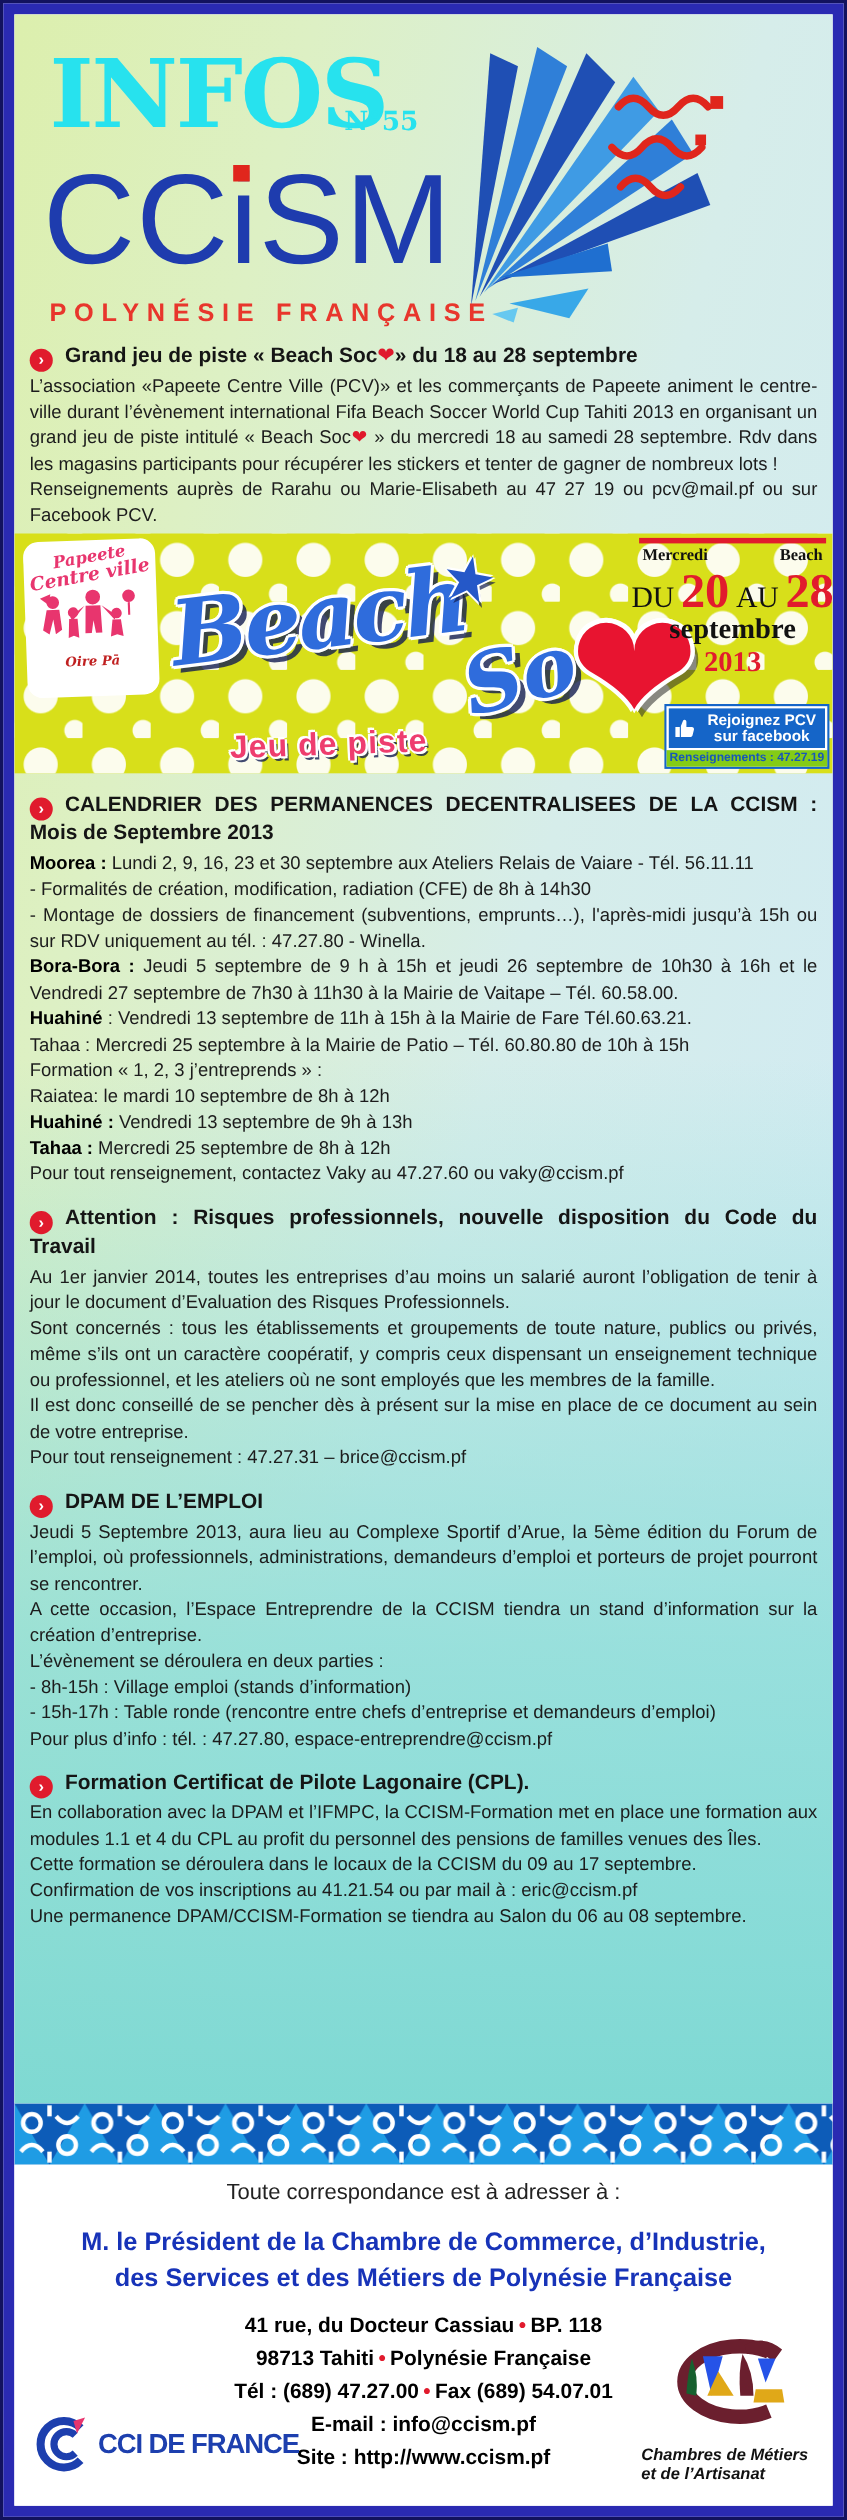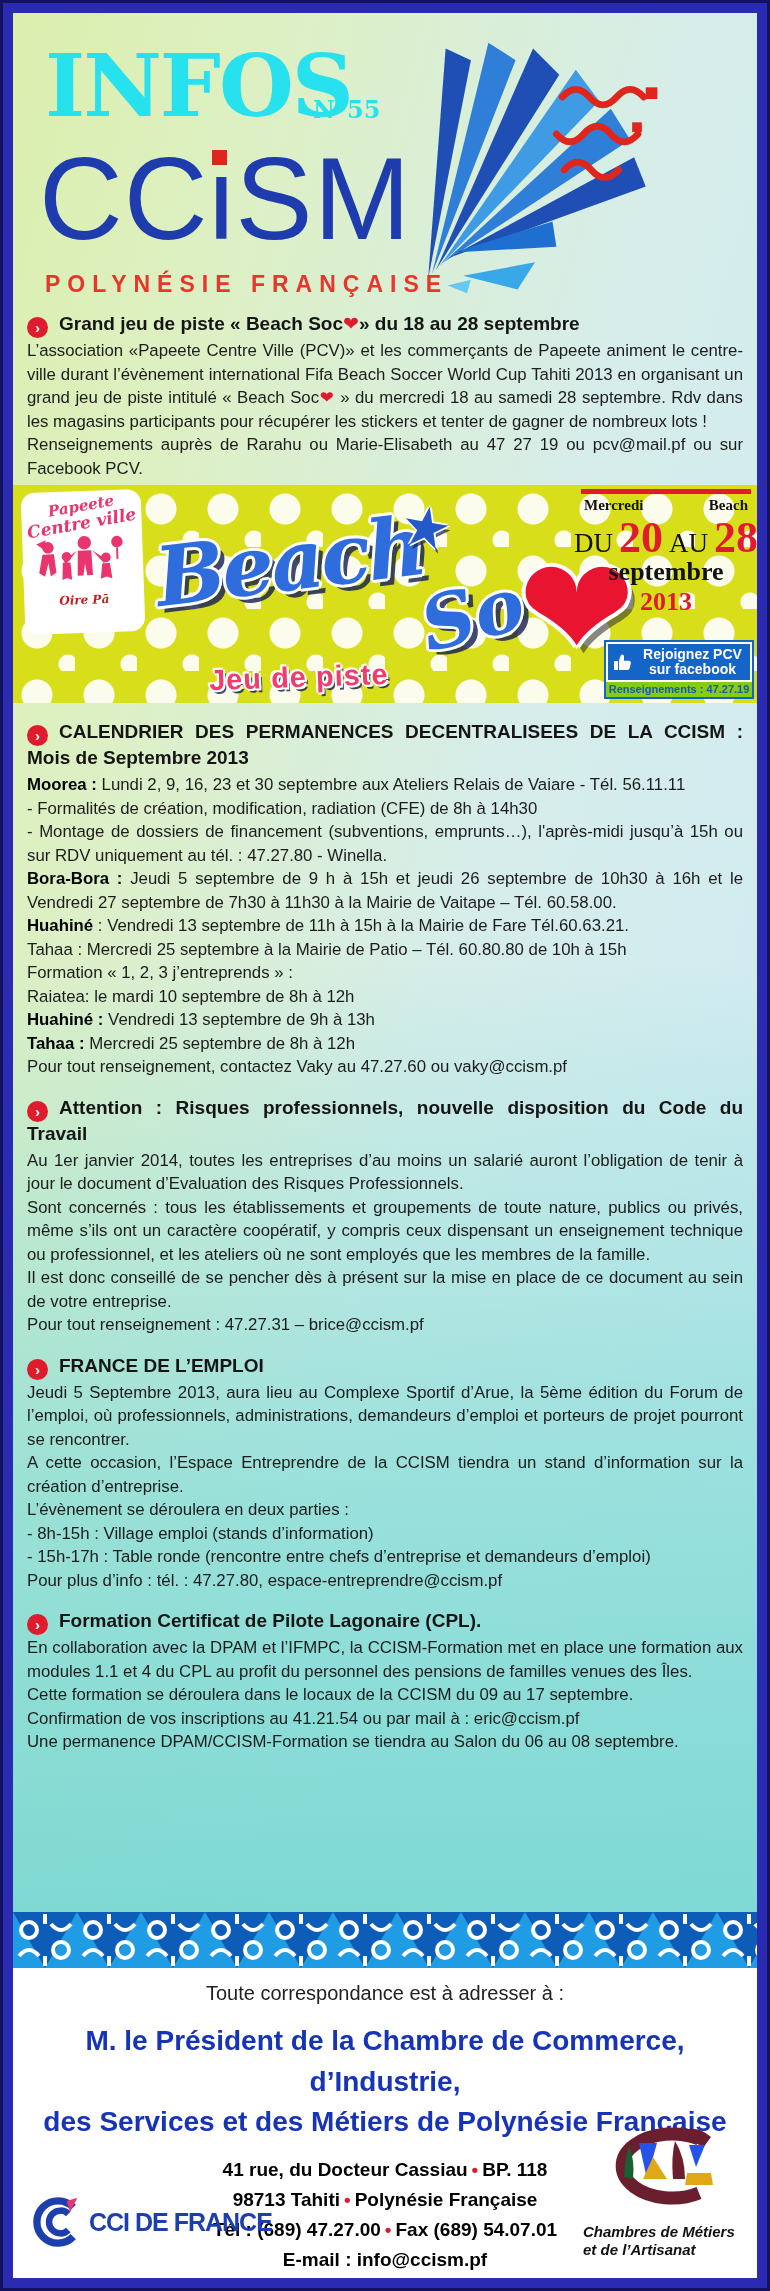--- a/index.html
+++ b/index.html
@@ -70,21 +70,21 @@
   .syear{color:#e11b2d;}
   .fb{position:absolute;right:5px;bottom:6px;width:146px;box-shadow:0 0 0 2px #1565c8;background:#fff;}
   .fb-top{background:#1565c8;border:2px solid #fff;display:flex;align-items:center;gap:5px;padding:3px 4px;}
   .fb-txt{color:#fff;font-weight:bold;font-size:14px;line-height:1.08;text-align:center;flex:1;}
   .fb-bottom{background:#84cc16;color:#1857b8;font-weight:bold;font-size:11px;text-align:center;padding:1px 0 2px;}
   
   .band{display:block;height:56px;width:100%;}
   
   .footer{height:310px;background:#ffffff;text-align:center;position:relative;padding-top:14px;box-sizing:border-box;}
   .corr{font-size:20px;color:#222;}
-  .pres{margin-top:16px;font-size:28px;font-weight:bold;color:#1733b8;line-height:1.45;}
+  .pres{margin-top:16px;font-size:23px;font-weight:bold;color:#1733b8;line-height:1.45;}
   .addr{margin-top:12px;font-size:19px;font-weight:bold;color:#000;line-height:1.58;}
   .reddot{color:#e11b2d;padding:0 4px;}
   .cci{position:absolute;left:18px;bottom:30px;display:flex;align-items:center;gap:6px;}
   .cci-text{color:#1d3fae;font-weight:bold;font-size:25px;letter-spacing:-1px;}
   .cma{position:absolute;right:4px;bottom:18px;width:170px;text-align:left;}
   .cma-cap{font-size:15px;font-weight:bold;font-style:italic;color:#111;line-height:1.25;margin-top:2px;}
 </style>
 </head>
 <body>
 
@@ -199,21 +199,21 @@
 
    <section class="art">
      <h2><span class="bullet">›</span><span>Attention : Risques professionnels, nouvelle disposition du Code du Travail</span></h2>
      <p class="body">Au 1er janvier 2014, toutes les entreprises d’au moins un salarié auront l’obligation de tenir à jour le document d’Evaluation des Risques Professionnels.</p>
      <p class="body">Sont concernés : tous les établissements et groupements de toute nature, publics ou privés, même s’ils ont un caractère coopératif, y compris ceux dispensant un enseignement technique ou professionnel, et les ateliers où ne sont employés que les membres de la famille.</p>
      <p class="body">Il est donc conseillé de se pencher dès à présent sur la mise en place de ce document au sein de votre entreprise.</p>
      <p class="body">Pour tout renseignement : 47.27.31 – brice@ccism.pf</p>
    </section>
 
    <section class="art">
-     <h2><span class="bullet">›</span><span>FRANCE DE L’EMPLOI</span></h2>
+     <h2><span class="bullet">›</span><span>DPAM DE L’EMPLOI</span></h2>
      <p class="body">Jeudi 5 Septembre 2013, aura lieu au Complexe Sportif d’Arue, la 5ème édition du Forum de l’emploi, où professionnels, administrations, demandeurs d’emploi et porteurs de projet pourront se rencontrer.</p>
      <p class="body">A cette occasion, l’Espace Entreprendre de la CCISM tiendra un stand d’information sur la création d’entreprise.</p>
      <p class="body">L’évènement se déroulera en deux parties :</p>
      <p class="body">-  8h-15h : Village emploi (stands d’information)</p>
      <p class="body">- 15h-17h : Table ronde (rencontre entre chefs d’entreprise et demandeurs d’emploi)</p>
      <p class="body">Pour plus d’info : tél. : 47.27.80, espace-entreprendre@ccism.pf</p>
    </section>
 
    <section class="art">
      <h2><span class="bullet">›</span><span>Formation Certificat de Pilote Lagonaire (CPL).</span></h2>

